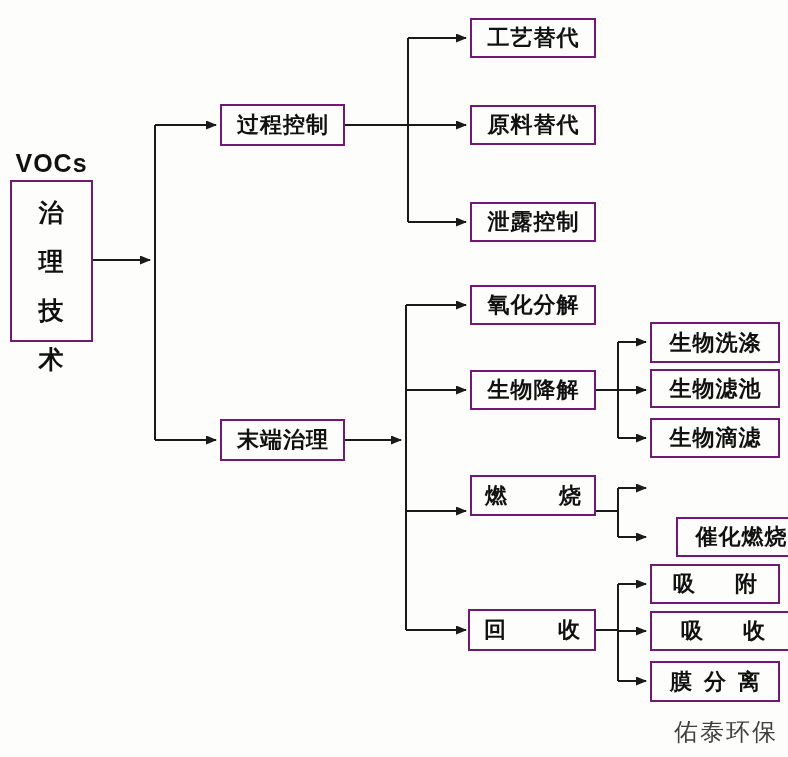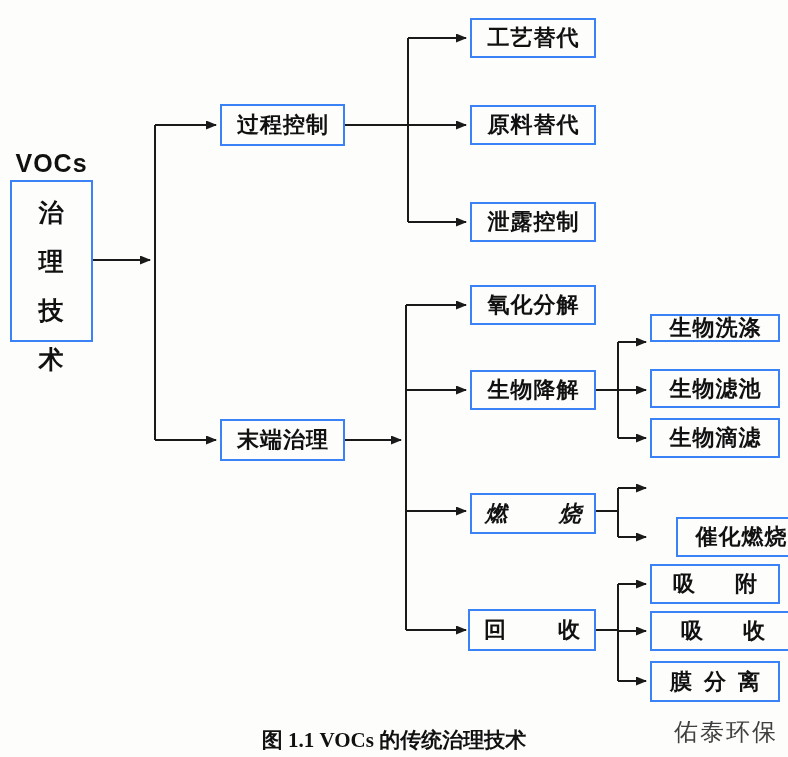--- a/index.html
+++ b/index.html
@@ -9,21 +9,21 @@
     font-family: "Liberation Sans", sans-serif;
     position: relative;
     overflow: hidden;
   }
   #stage { position: absolute; left: 0; top: 0; width: 788px; height: 757px; }
   #wires { position: absolute; left: 0; top: 0; z-index: 1; }
   .node {
     position: absolute;
     z-index: 2;
     box-sizing: border-box;
-    border: 2px solid #3b82f6;
+    border: 2px solid #701a75;
     background: #fdfdfc;
     color: #111111;
     display: flex;
     align-items: center;
     justify-content: center;
     font-weight: 700;
     font-size: 22px;
     white-space: nowrap;
   }
   .node span { letter-spacing: 1px; margin-right: -1px; }
@@ -131,28 +131,28 @@
   <div class="node" style="left:470px; top:285px; width:126px; height:40px;">
     <span>氧化分解</span>
   </div>
 
   <div class="node" style="left:470px; top:202px; width:126px; height:40px;">
     <span>泄露控制</span>
   </div>
   <div class="node" style="left:470px; top:370px; width:126px; height:40px;">
     <span>生物降解</span>
   </div>
-  <div class="node gap-wide" style="left:470px; top:493px; width:126px; height:41px;font-style:italic;">
+  <div class="node gap-wide" style="left:470px; top:475px; width:126px; height:41px;">
     <span>燃烧</span>
   </div>
   <div class="node gap-wide" style="left:468px; top:609px; width:128px; height:42px;">
     <span>回收</span>
   </div>
 
-  <div class="node" style="left:650px; top:314px; width:130px; height:28px;text-align:center;">
+  <div class="node" style="left:650px; top:322px; width:130px; height:41px;text-align:center;">
     <span>生物洗涤</span>
   </div>
   <div class="node" style="left:650px; top:369px; width:130px; height:39px;">
     <span>生物滤池</span>
   </div>
   <div class="node" style="left:650px; top:418px; width:130px; height:40px;">
     <span>生物滴滤</span>
   </div>
 
   <div class="node" style="left:650px; top:517px; width:130px; height:40px;margin-left:26px;">
@@ -162,16 +162,15 @@
   <div class="node gap-wide2" style="left:650px; top:564px; width:130px; height:40px;text-align:right;">
     <span>吸附</span>
   </div>
   <div class="node gap-wide2" style="left:650px; top:611px; width:146px; height:40px;">
     <span>吸收</span>
   </div>
   <div class="node gap-mid" style="left:650px; top:661px; width:130px; height:41px;">
     <span>膜分离</span>
   </div>
 
-  <div id="caption">图 1.1 VOCs 的传统治理技术</div>
   <div id="watermark">佑泰环保</div>
 
 </div>
 
 </body></html>

